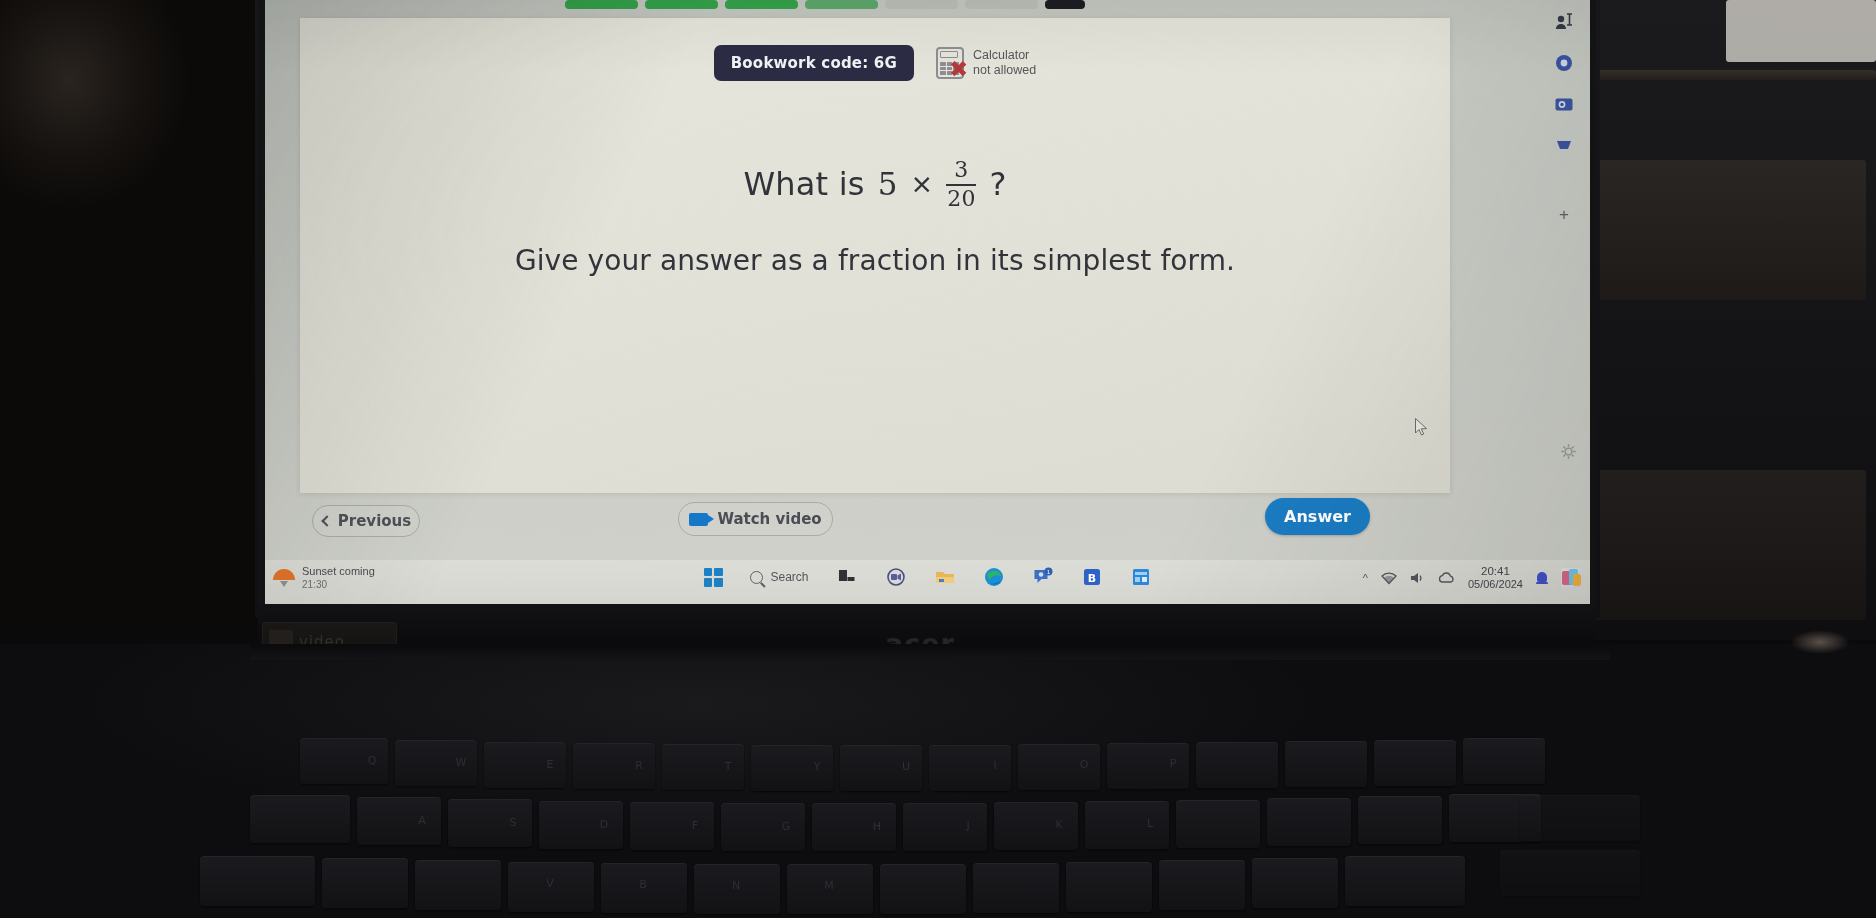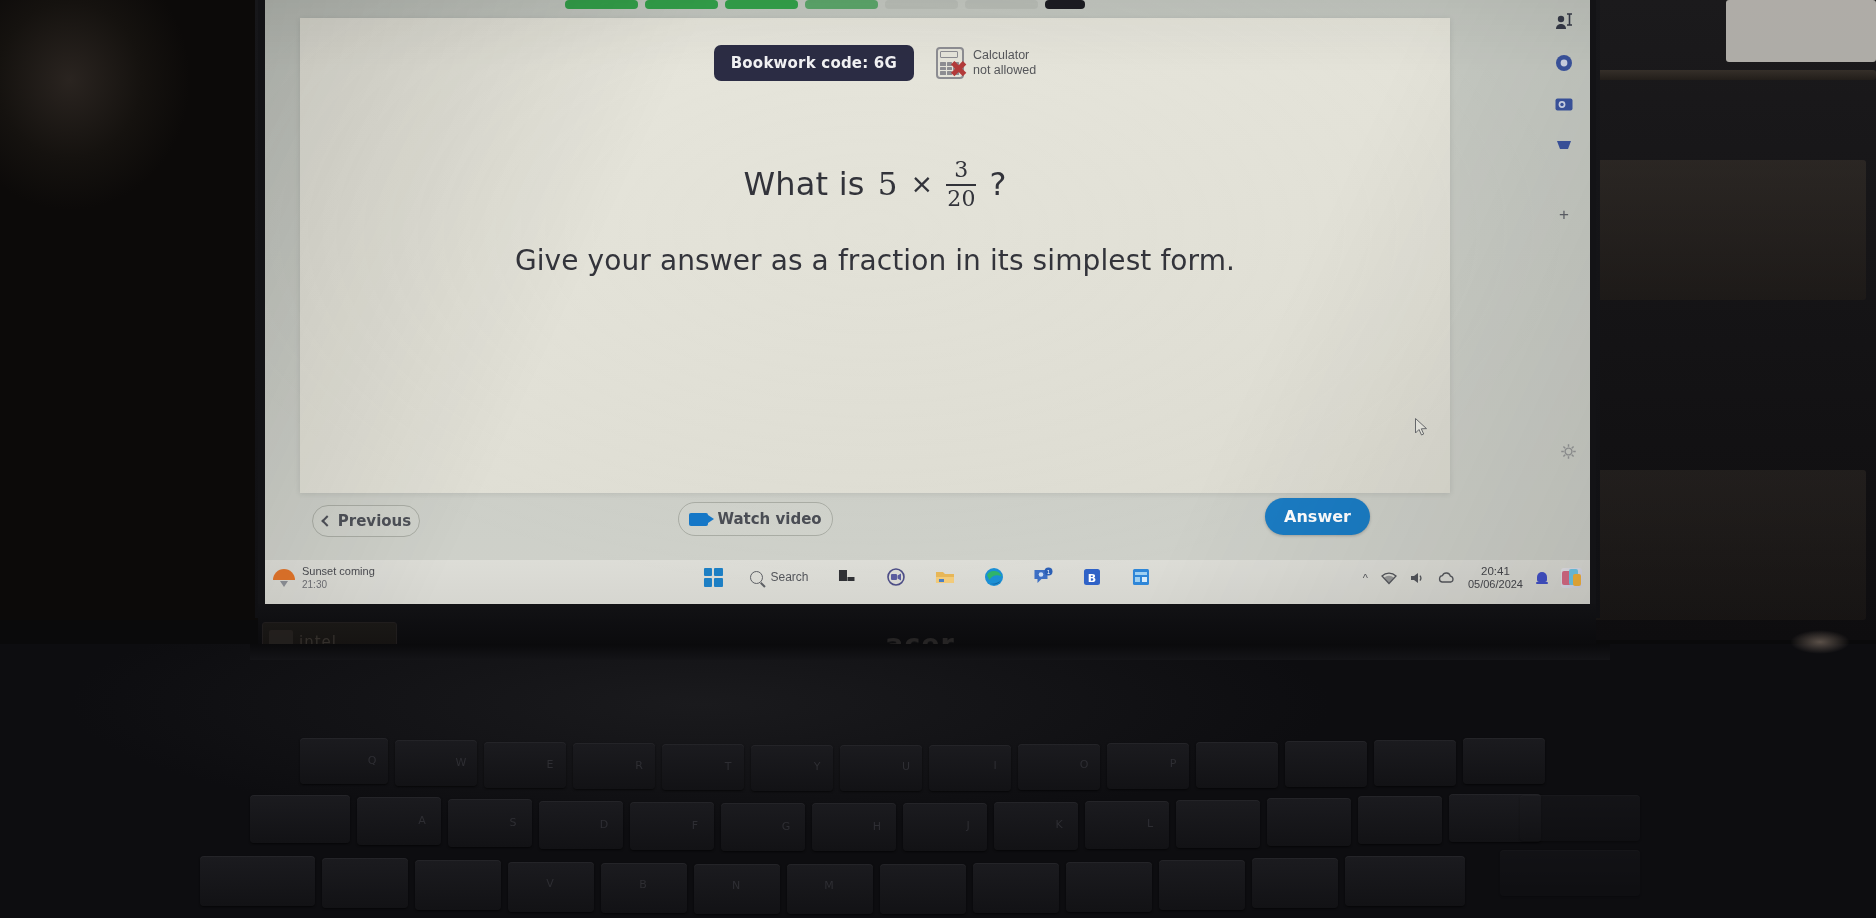--- a/index.html
+++ b/index.html
@@ -539,21 +539,21 @@
           <i style="left:12px; top:6px; width:8px; height:12px; background:#f2b23c;"></i>
         </div>
       </div>
     </div>
   </div>
 
   <div class="bezel-bottom"></div>
   <div class="acer-logo">acer</div>
   <div class="bezel-sticker">
     <span class="sticker-sq"></span>
-    <span>intel</span>
+    <span>video</span>
   </div>
 
   <div class="deck">
     
   </div>
   <div class="deck-hinge"></div>
   <div class="deck-glow"></div>
 
   <div class="key" style="left:300px; top:738px; width:88px; height:46px;"></div>
   <div class="key" style="left:395px; top:740px; width:82px; height:46px;"></div>

